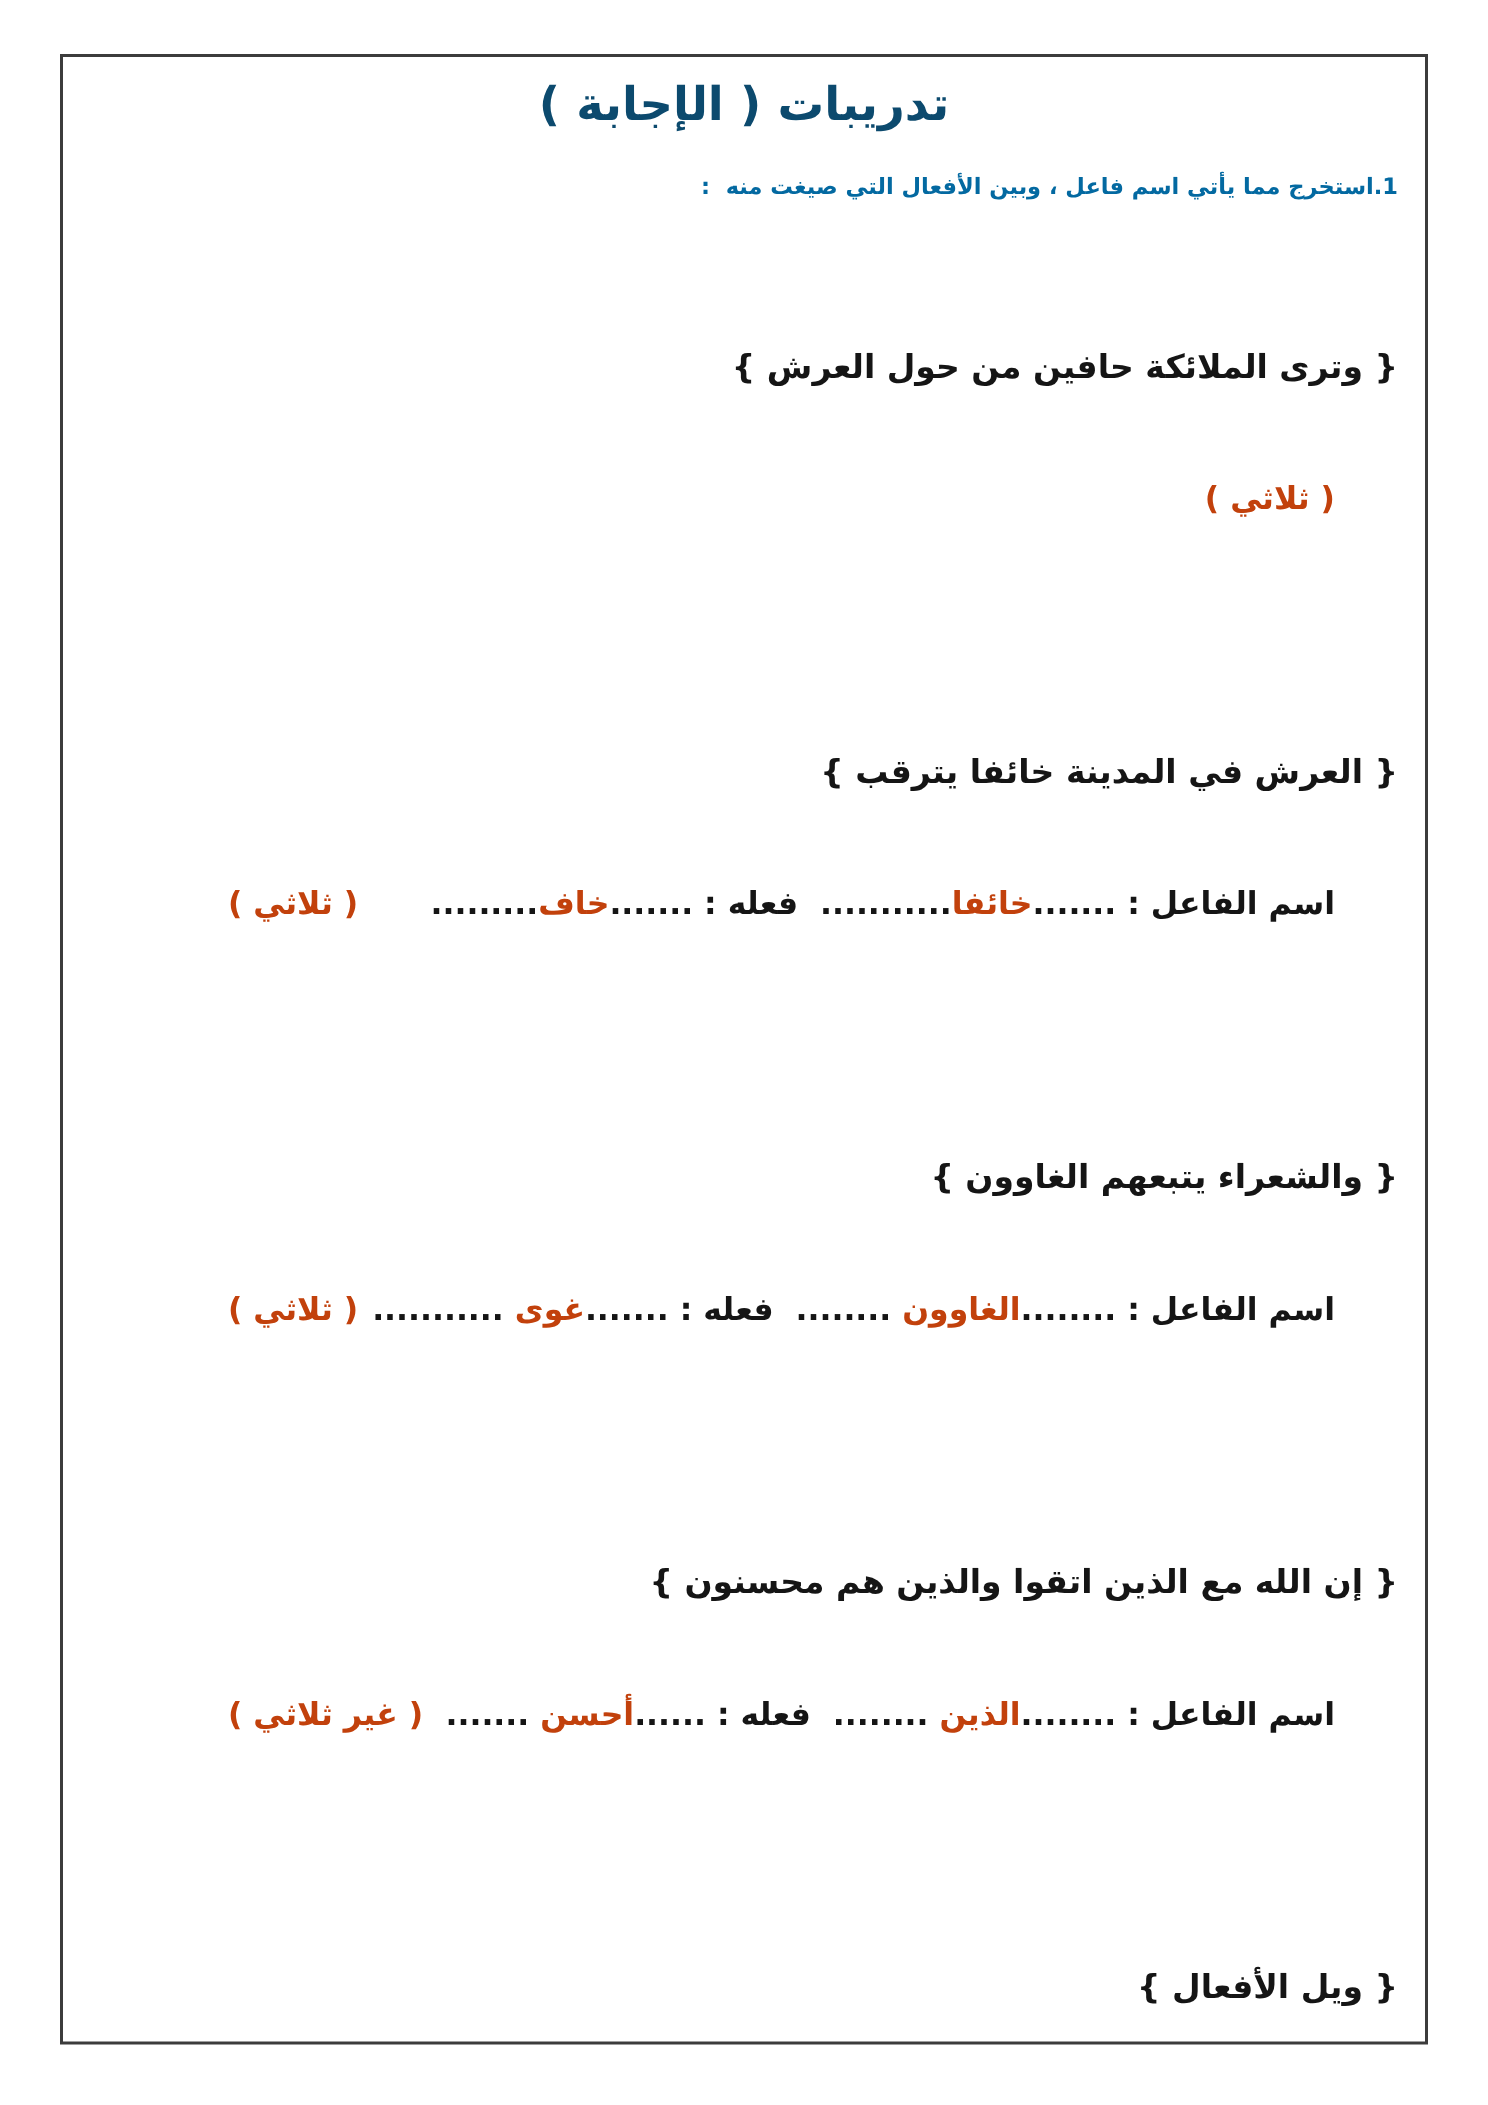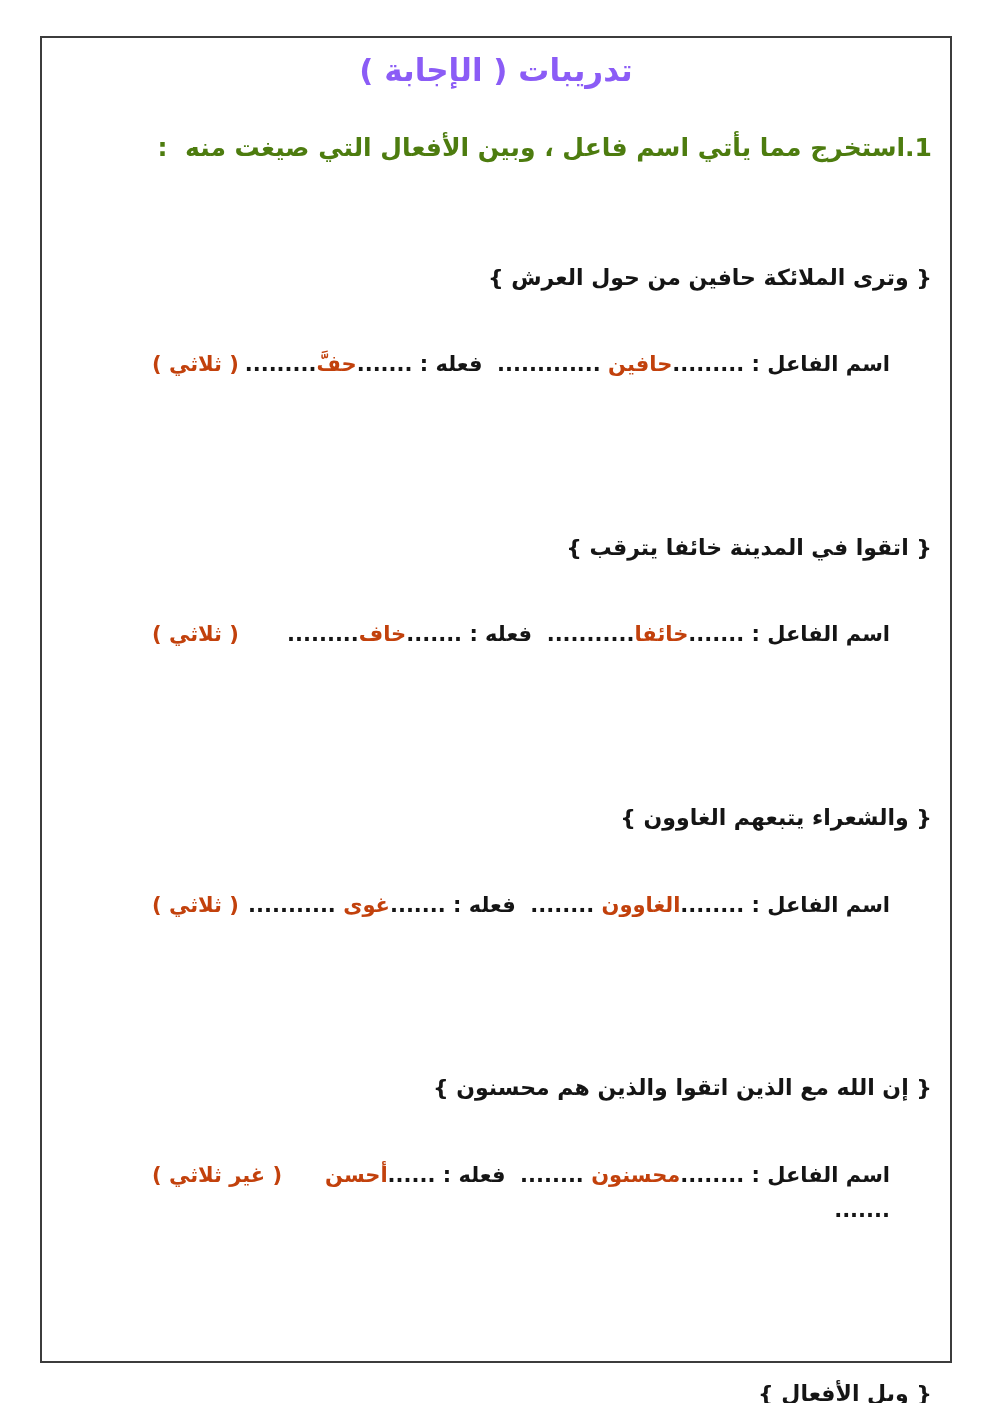--- a/index.html
+++ b/index.html
@@ -9,24 +9,24 @@
     overflow:hidden;
   }
   .frame{
     position:absolute;top:36px;left:40px;right:40px;bottom:40px;
     border:2px solid #3c3c3c;
     padding:12px 18px 0 18px;
     display:flex;flex-direction:column;
     white-space:pre-wrap;
   }
   .title{
-    text-align:center;color:#8b5cf6;font-size:31px;margin:2px 0 32px 0;
+    text-align:center;color:#0c4a6e;font-size:31px;margin:2px 0 16px 0;
     letter-spacing:1px;
   }
-  .heading{color:#4d7c0f;font-size:25px;line-height:1.6;margin:8px 0 2px 0;}
+  .heading{color:#0369a1;font-size:15px;line-height:1.6;margin:8px 0 2px 0;}
   .verse{font-size:22px;line-height:1.7;margin-top:13px;}
   .ansline{
     display:flex;justify-content:space-between;align-items:baseline;
     font-size:21px;line-height:1.7;margin-top:13px;
     padding-right:42px;padding-left:92px;
   }
   .ansmain{white-space:pre-wrap;}
   .type{white-space:nowrap;}
   .red{color:#c2410c;}
   .dots{letter-spacing:1px;}
@@ -38,45 +38,44 @@
   <div class="frame">
 
     <div class="title">تدريبات ( الإجابة )</div>
 
     <div class="heading">1.استخرج مما يأتي اسم فاعل ، وبين الأفعال التي صيغت منه  :</div>
 
     <div id="s1-items">
   <div class="item">
     <div class="verse">{ وترى الملائكة حافين من حول العرش }</div>
     <div class="ansline">
-      <span class="ansmain"><span class="lbl">اسم الفاعل : </span><span class="dots">.........</span><span class="red">حافين</span><span class="dots"> .............</span><span class="lbl">  فعله : </span><span class="dots">.......</span><span class="red">حفَّ</span><span class="dots">.........</span></span>
       <span class="type red">( ثلاثي )</span>
     </div>
   </div>
 
   <div class="item">
-    <div class="verse">{ اتقوا في المدينة خائفا يترقب }</div>
+    <div class="verse">{ العرش في المدينة خائفا يترقب }</div>
     <div class="ansline">
       <span class="ansmain"><span class="lbl">اسم الفاعل : </span><span class="dots">.......</span><span class="red">خائفا</span><span class="dots">...........</span><span class="lbl">  فعله : </span><span class="dots">.......</span><span class="red">خاف</span><span class="dots">.........</span></span>
       <span class="type red">( ثلاثي )</span>
     </div>
   </div>
 
   <div class="item">
     <div class="verse">{ والشعراء يتبعهم الغاوون }</div>
     <div class="ansline">
       <span class="ansmain"><span class="lbl">اسم الفاعل : </span><span class="dots">........</span><span class="red">الغاوون</span><span class="dots"> ........</span><span class="lbl">  فعله : </span><span class="dots">.......</span><span class="red">غوى</span><span class="dots"> ...........</span></span>
       <span class="type red">( ثلاثي )</span>
     </div>
   </div>
 
   <div class="item">
     <div class="verse">{ إن الله مع الذين اتقوا والذين هم محسنون }</div>
     <div class="ansline">
-      <span class="ansmain"><span class="lbl">اسم الفاعل : </span><span class="dots">........</span><span class="red">محسنون</span><span class="dots"> ........</span><span class="lbl">  فعله : </span><span class="dots">......</span><span class="red">أحسن</span><span class="dots"> .......</span></span>
+      <span class="ansmain"><span class="lbl">اسم الفاعل : </span><span class="dots">........</span><span class="red">الذين</span><span class="dots"> ........</span><span class="lbl">  فعله : </span><span class="dots">......</span><span class="red">أحسن</span><span class="dots"> .......</span></span>
       <span class="type red">( غير ثلاثي )</span>
     </div>
   </div>
 
   <div class="item">
     <div class="verse">{ ويل الأفعال }</div>
     
   </div>
 
   

